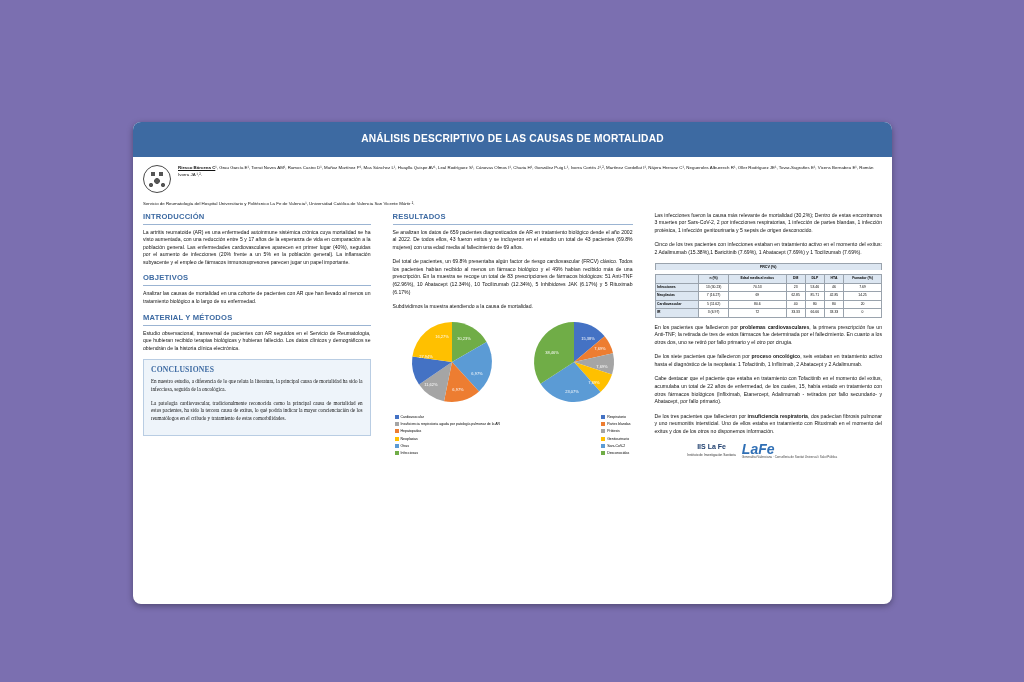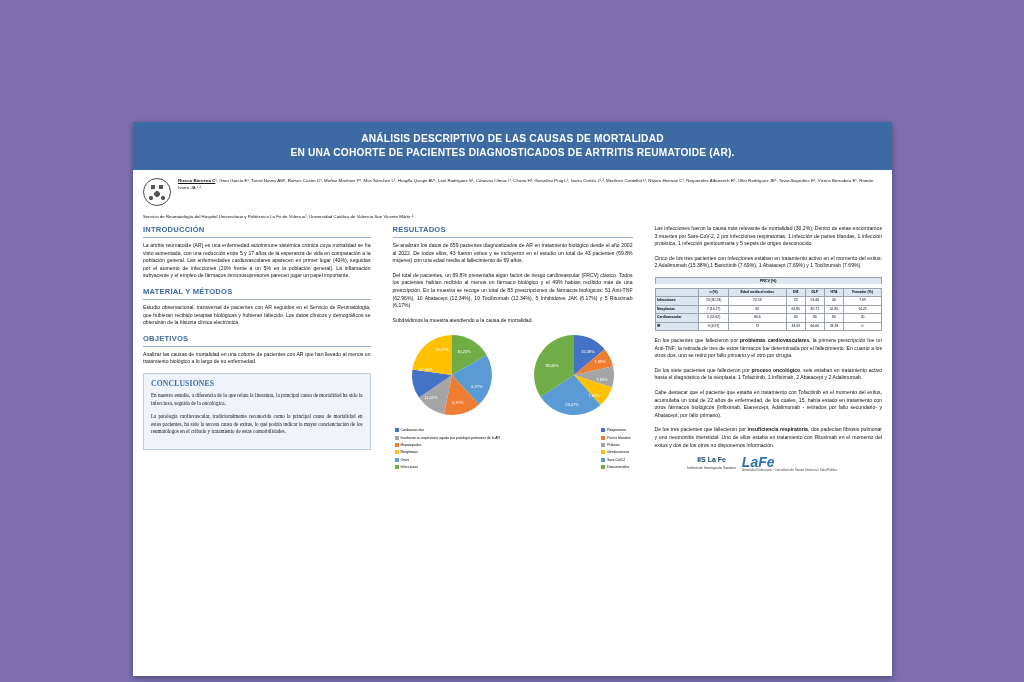--- a/index.html
+++ b/index.html
@@ -5,24 +5,25 @@
   html,body{margin:0;padding:0;}
   body{
     width:1024px;height:682px;
     background:#7b6fb0;
     font-family:"Liberation Sans", sans-serif;
     overflow:hidden;
   }
   #poster{
     position:absolute;
     left:133px; top:122px;
-    width:759px; height:554px;
+    width:759px; height:482px;
     background:#ffffff;
     box-shadow:0 2px 6px rgba(0,0,0,.35);
     overflow:hidden;
+    border-radius:8px;
   }
   
   .hdr{
     background:#3d6aa2;
     color:#ffffff;
     text-align:center;
     padding:10px 30px 11px 30px;
     box-sizing:border-box;
   }
   .hdr .t1,.hdr .t2{
@@ -152,50 +153,49 @@
   }
   .lafe small{display:block;font-size:3px;font-style:normal;font-weight:normal;color:#444;line-height:4px;}
 </style>
 </head>
 <body>
 
 <div id="poster">
 
   <div class="hdr">
     <div class="t1">ANÁLISIS DESCRIPTIVO DE LAS CAUSAS DE MORTALIDAD</div>
-    <div class="t2">EN UNA COHORTE DE PACIENTES DIAGNOSTICADOS DE ARTRITIS REUMATOIDE (AR).</div>
   </div>
 
   <div class="authors">
     <div class="logo-circle"></div>
     <div class="auth-text">
       <span class="lead">Riesco Bárcena C</span><span>¹, Grau García E¹, Torrat Noves AM¹, Ramos Castro D¹, Muñoz Martínez P¹, Mas Sánchez L¹, Huaylla Quispe AV¹, Leal Rodríguez S¹, Cánovas Olmos I¹, Charia H¹, González Puig L¹, Ivorra Cortés J¹,², Martínez Cordellat I¹, Nájera Herranz C¹, Negueroles Albuerech R¹, Oller Rodríguez JE¹, Tovar-Sugrañes E¹, Vicens Bernabeu E¹, Román Ivorra JA ¹,².</span>
     </div>
   </div>
   <div class="affil">Servicio de Reumatología del Hospital Universitario y Politécnico La Fe de Valencia¹, Universidad Católica de Valencia San Vicente Mártir ².</div>
 
   <div class="cols">
 
     <div class="col">
       <div class="sec">
         <div class="sec-title">INTRODUCCIÓN</div>
         <div class="rule"></div>
         <p class="body">La artritis reumatoide (AR) es una enfermedad autoinmune sistémica crónica cuya mortalidad se ha visto aumentada, con una reducción entre 5 y 17 años de la esperanza de vida en comparación a la población general. Las enfermedades cardiovasculares aparecen en primer lugar (40%), seguidas por el aumento de infecciones (20% frente a un 5% en la población general). La inflamación subyacente y el empleo de fármacos inmunosupresores parecen jugar un papel importante.</p>
       </div>
 
       <div class="sec">
+        <div class="sec-title">OBJETIVOS</div>
+        <div class="rule"></div>
+        <p class="body">Analizar las causas de mortalidad en una cohorte de pacientes con AR que han llevado al menos un tratamiento biológico a lo largo de su enfermedad.</p>
+      </div>
+
+      <div class="sec">
         <div class="sec-title">MATERIAL Y MÉTODOS</div>
         <div class="rule"></div>
         <p class="body">Estudio observacional, transversal de pacientes con AR seguidos en el Servicio de Reumatología, que hubieran recibido terapias biológicas y hubieran fallecido. Los datos clínicos y demográficos se obtendrán de la historia clínica electrónica.</p>
-      </div>
-
-      <div class="sec">
-        <div class="sec-title">OBJETIVOS</div>
-        <div class="rule"></div>
-        <p class="body">Analizar las causas de mortalidad en una cohorte de pacientes con AR que han llevado al menos un tratamiento biológico a lo largo de su enfermedad.</p>
       </div>
 
       <div class="concl">
         <div class="sec-title">CONCLUSIONES</div>
         <p class="body">En nuestro estudio, a diferencia de lo que relata la literatura, la principal causa de mortalidad ha sido la infecciosa, seguida de la oncológica.</p>
         <p class="body">La patología cardiovascular, tradicionalmente reconocida como la principal causa de mortalidad en estos pacientes, ha sido la tercera causa de exitus, lo qué podría indicar la mayor concienciación de los reumatólogos en el cribado y tratamiento de estas comorbilidades.</p>
       </div>
     </div>
 
     <div class="col">

